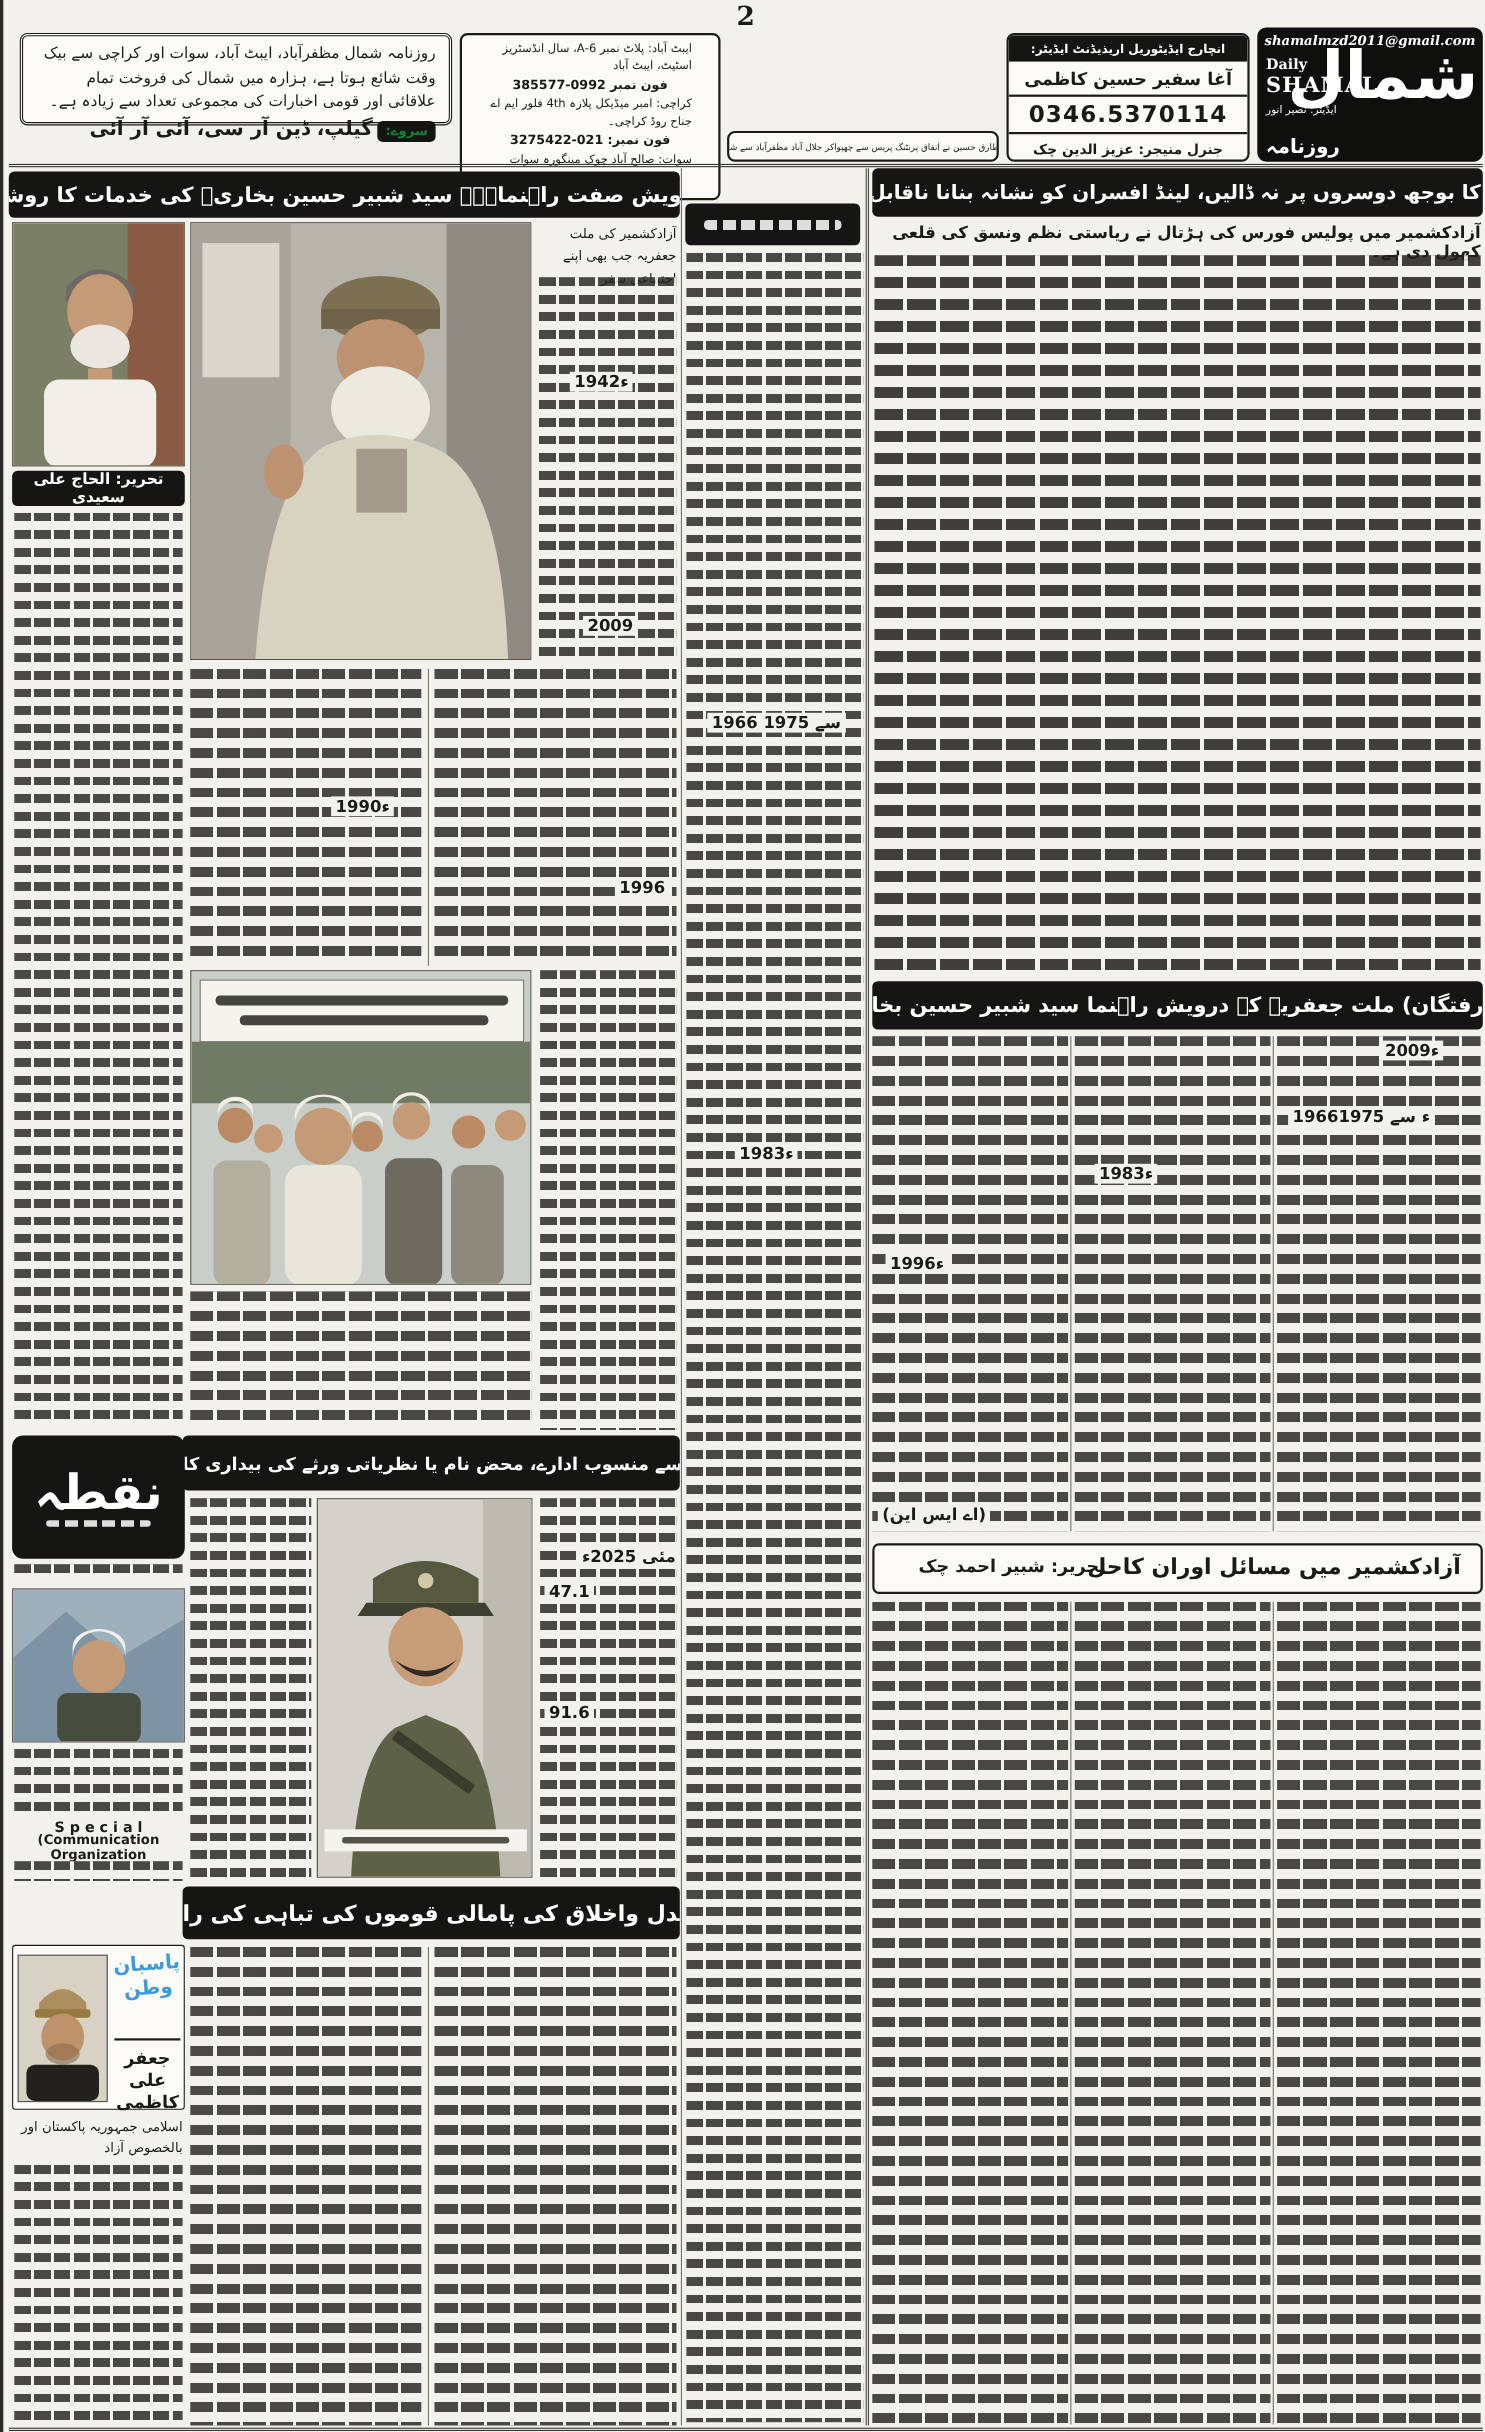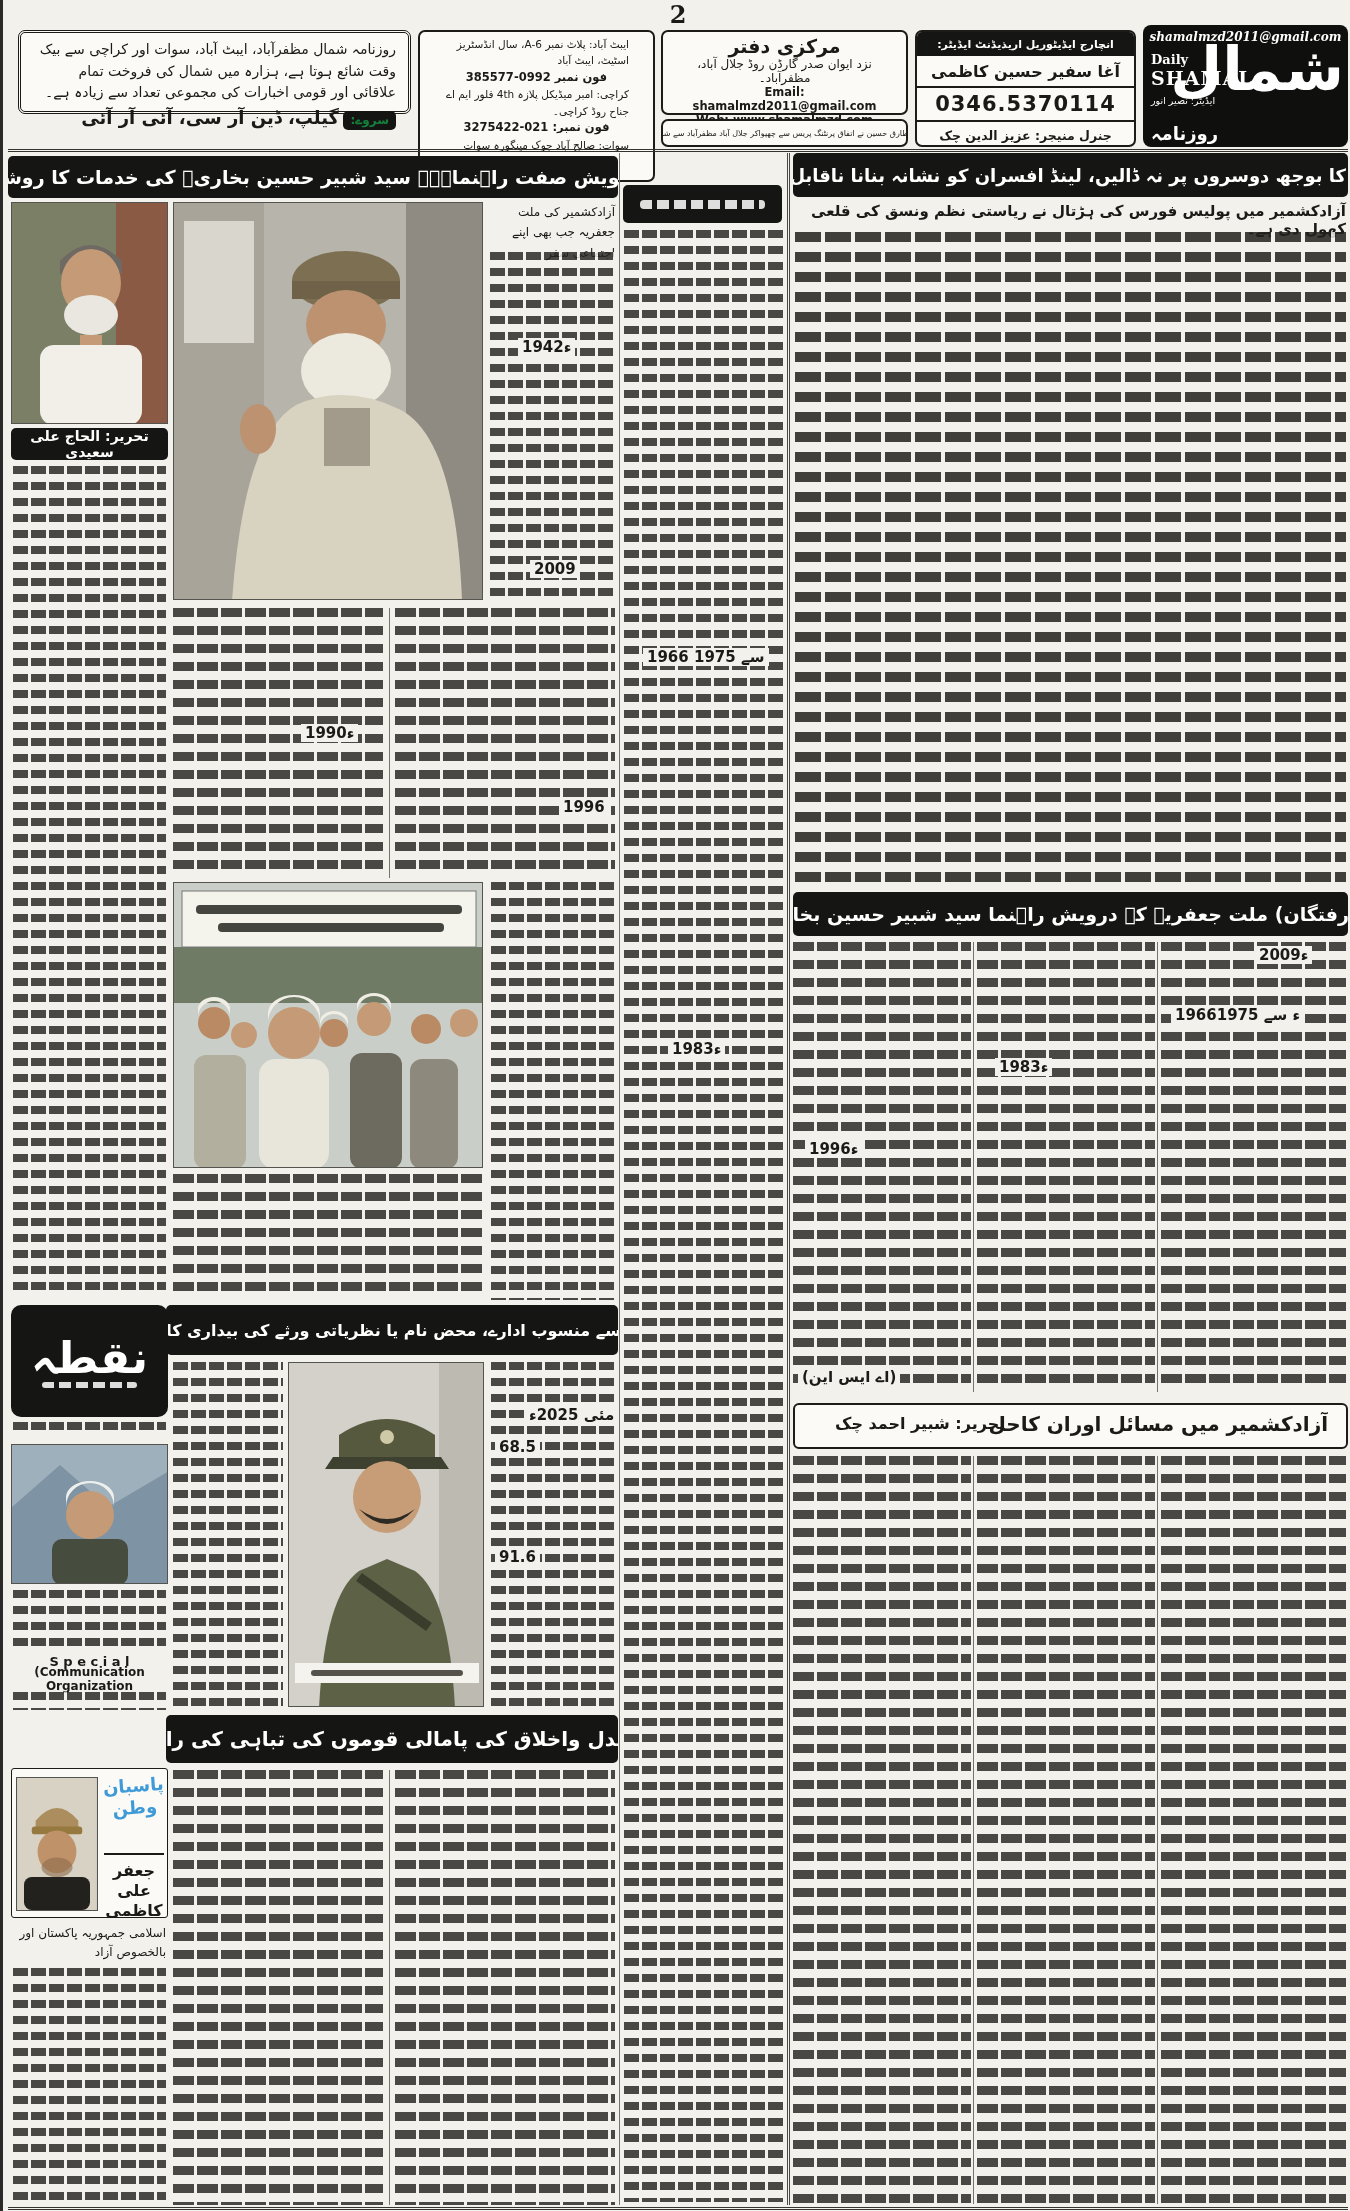--- a/index.html
+++ b/index.html
@@ -46,27 +46,20 @@
 
   <div class="abs box rtl" style="left:415px;top:30px;width:237px;height:152px;padding:4px 24px;font-size:10.5px;line-height:1.55;">
     <div>ایبٹ آباد: پلاٹ نمبر 6-A، سال انڈسٹریز اسٹیٹ، ایبٹ آباد</div>
     <div style="text-align:center;font-weight:bold;font-size:11.5px;">فون نمبر 0992-385577</div>
     <div>کراچی: امبر میڈیکل پلازہ 4th فلور ایم اے جناح روڈ کراچی۔</div>
     <div style="text-align:center;font-weight:bold;font-size:11.5px;">فون نمبر: 021-3275422</div>
     <div>سوات: صالح آباد چوک مینگورہ سوات</div>
     <div style="text-align:center;font-weight:bold;font-size:11.5px;">فون نمبر: 0946-711788</div>
   </div>
 
-  <div class="abs box rtl" style="left:658px;top:30px;width:247px;height:85px;padding:3px 8px;text-align:center;">
-    <div style="font-size:19px;font-weight:bold;">مرکزی دفتر</div>
-    <div style="font-size:12px;">نزد ایوان صدر گارڈن روڈ جلال آباد، مظفرآباد۔</div>
-    <div style="font-size:11.5px;font-weight:bold;direction:ltr;">Email: shamalmzd2011@gmail.com</div>
-    <div style="font-size:11.5px;font-weight:bold;direction:ltr;">Web: www.shamalmzd.com</div>
-    <div style="font-size:11.5px;font-weight:bold;direction:ltr;">Web: www.shamalnews.pk</div>
-  </div>
   <div class="abs box rtl ctr nowrap" style="left:658px;top:119px;width:247px;height:28px;font-size:8px;padding:0 4px;">پبلشر طارق حسین نے اتفاق پرنٹنگ پریس سے چھپواکر جلال آباد مظفرآباد سے شائع کیا۔</div>
 
   <div class="abs box" style="left:912px;top:30px;width:221px;height:117px;padding:0;overflow:hidden;">
     <div class="band ctr rtl" style="height:24px;font-size:11px;border-radius:0;">انچارج ایڈیٹوریل اریذیڈنٹ ایڈیٹر:</div>
     <div class="ctr rtl" style="height:30px;font-size:16px;font-weight:bold;border-bottom:2px solid #1c1b18;">آغا سفیر حسین کاظمی</div>
     <div class="ctr" style="height:32px;font-size:21px;font-weight:bold;letter-spacing:1px;border-bottom:2px solid #1c1b18;">0346.5370114</div>
     <div class="ctr rtl" style="height:27px;font-size:12.5px;font-weight:bold;">جنرل منیجر: عزیز الدین چک</div>
   </div>
 
   <div class="abs" style="left:1140px;top:25px;width:205px;height:122px;background:#0f0f0e;border-radius:8px;color:#fff;">
@@ -174,21 +167,21 @@
       <ellipse cx="98" cy="134" rx="34" ry="36" fill="#c79d78"></ellipse>
       <path d="M70 146 Q98 166 126 146 Q98 176 70 146 Z" fill="#2e2a24"></path>
       <path d="M30 345 Q36 232 70 208 L98 196 L126 208 Q160 232 166 345 Z" fill="#5d6247"></path>
       <path d="M70 214 L140 264" stroke="#3a3d2c" stroke-width="10"></path>
       <rect x="6" y="300" width="184" height="20" fill="#f4f3ee"></rect>
       <rect x="22" y="307" width="152" height="6" rx="3" fill="#55524b"></rect>
     </svg>
   </div>
   <div class="abs sim-sm" style="left:488px;top:1362px;width:124px;height:345px;"></div>
   <span class="mark" style="left:522px;top:1406px;">مئی 2025ء</span>
-  <span class="mark" style="left:492px;top:1438px;">68.5</span>
+  <span class="mark" style="left:492px;top:1438px;">47.1</span>
   <span class="mark" style="left:492px;top:1548px;">91.6</span>
 
   <div class="abs band ctr rtl nowrap" style="left:163px;top:1715px;width:452px;height:48px;font-size:20px;padding:0 8px;">عدل واخلاق کی پامالی قوموں کی تباہی کی راہ</div>
   <div class="abs sim" style="left:170px;top:1770px;width:210px;height:435px;"></div>
   <div class="abs sim" style="left:392px;top:1770px;width:220px;height:435px;"></div>
   <div class="vrule" style="left:386px;top:1770px;height:435px;"></div>
 
   <div class="abs band ctr" style="left:8px;top:1305px;width:157px;height:112px;border-radius:10px;flex-direction:column;">
     <div class="rtl" style="font-size:44px;font-weight:bold;line-height:1.1;">نقطہ</div>
     <div class="wsquig" style="height:6px;width:60%;"></div>

